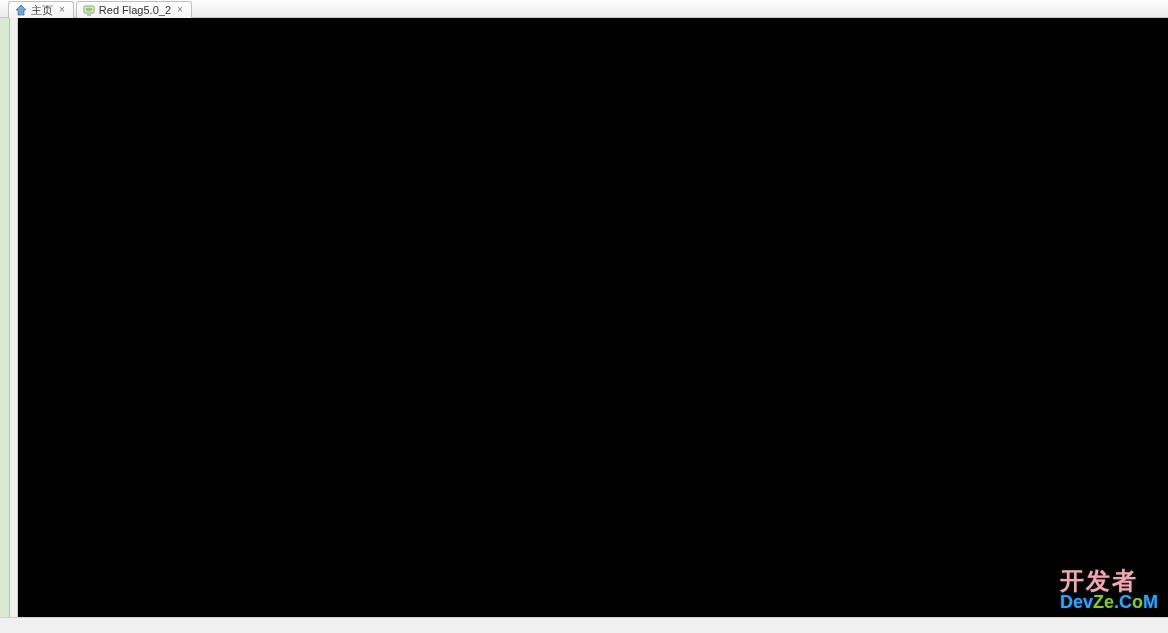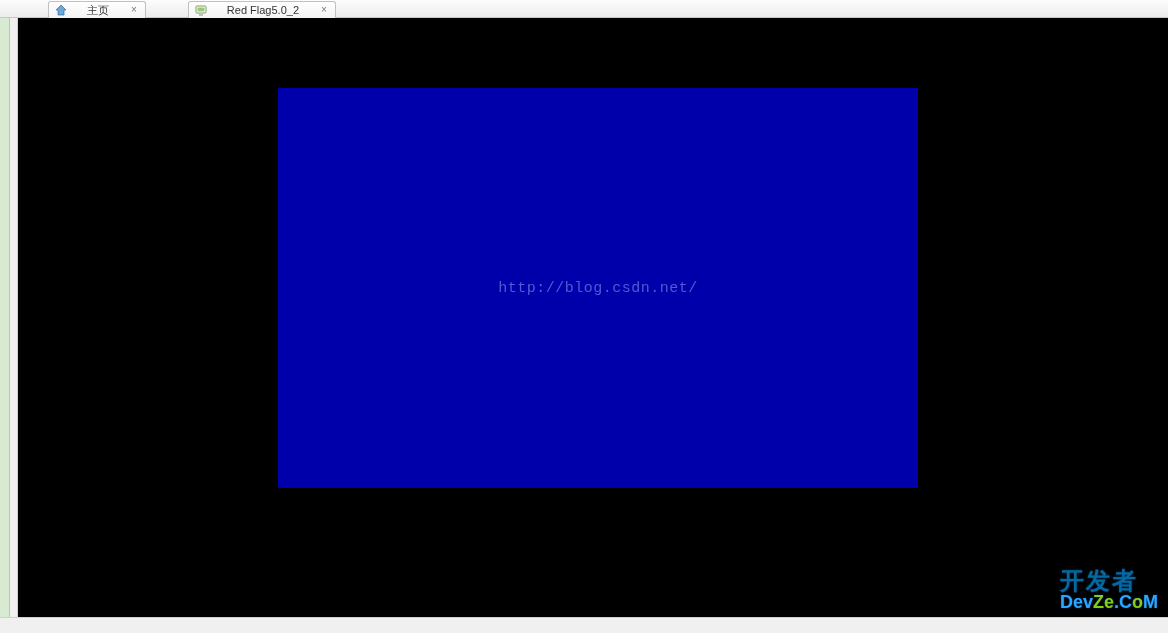--- a/index.html
+++ b/index.html
@@ -1,38 +1,38 @@
 <!DOCTYPE html>
 <html><head>
 <meta charset="utf-8">
 <style>
   * { margin:0; padding:0; box-sizing:border-box; }
   html,body { width:1168px; height:633px; font-family:Tahoma,Arial,sans-serif; background:#fff; }
   .app { width:1168px; height:633px; display:flex; flex-direction:column; }
 
   
   .tabstrip { height:18px; background:linear-gradient(#fdfdfd,#ececec); border-bottom:1px solid #c7c7c7; display:flex; align-items:stretch; padding-left:8px; }
-  .tab { display:flex; align-items:center; background:linear-gradient(#ffffff,#f3f3f3); border:1px solid #c0c0c0; border-bottom:none; border-top-left-radius:3px; border-top-right-radius:3px; margin-right:2px; padding:0 6px; font-size:11px; color:#333; cursor:pointer; white-space:nowrap; gap:20px; height:17px; margin-top:1px;margin-left:40px; }
+  .tab { display:flex; align-items:center; background:linear-gradient(#ffffff,#f3f3f3); border:1px solid #c0c0c0; border-bottom:none; border-top-left-radius:3px; border-top-right-radius:3px; margin-right:2px; padding:0 6px; font-size:11px; color:#333; cursor:pointer; white-space:nowrap; gap:4px; height:17px; margin-top:1px; }
   .tab .ico { width:12px; height:12px; display:flex; align-items:center; justify-content:center; }
   .tab .close { font-size:10px; color:#777; padding:0 2px; line-height:10px; }
 
   
   .body-area { flex:1; display:flex; background:#fff; }
   .left-gutter-outer { width:10px; height:100%; background:#d9ead3; border-right:1px solid #b5c9ab; }
   .left-gutter-inner { width:8px; height:100%; background:#f0f0f0; border-right:1px solid #d0d0d0; }
 
   .vm-screen { flex:1; background:#000; position:relative; font-family:"Courier New",monospace; color:#fff; font-size:13px; }
   .blue-box { position:absolute; left:260px; top:70px; width:640px; height:400px; background:#0000aa; display:flex; align-items:center; justify-content:center; }
   .watermark { color:#5656d6; font-family:"SimSun","Courier New",monospace; font-size:15px; letter-spacing:0.5px; }
   .term-text { position:absolute; left:260px; top:478px; line-height:16px; white-space:pre; font-size:13px; letter-spacing:0.3px; }
   .cursor { display:inline-block; width:8px; height:3px; background:#fff; vertical-align:baseline; margin-top:8px; }
 
   
   .logo { position:absolute; right:10px; bottom:6px; text-align:left; font-family:"Microsoft YaHei",Arial,sans-serif; line-height:1; }
-  .logo .cn { font-size:24px; font-weight:bold; color:#0369a1; text-shadow:0 0 2px #003b73; letter-spacing:2px; }
+  .logo .cn { font-size:24px; font-weight:bold; color:#fca5a5; text-shadow:0 0 2px #003b73; letter-spacing:2px; }
   .logo .en { font-size:18px; font-weight:bold; color:#2aa6ff; text-shadow:0 0 2px #003b73; }
   .logo .en .alt { color:#84cc16; }
 
   
   .hscroll { height:16px; background:#f0f0f0; border-top:1px solid #d0d0d0; }
 </style>
 </head>
 <body>
 
 <div class="app">
@@ -59,23 +59,20 @@
       <span class="close">×</span>
     </div>
   </div>
 
   <div class="body-area">
     <div class="left-gutter-outer"></div>
     <div class="left-gutter-inner"></div>
 
     <div class="vm-screen">
 
-      <div class="blue-box">
-        <span class="watermark">http://blog.csdn.net/</span>
-      </div>
 
 
       <div class="logo">
         <div class="cn">开发者</div>
         <div class="en"><span>Dev</span><span class="alt">Ze</span><span>.C</span><span class="alt">o</span><span>M</span></div>
       </div>
 
     </div>
   </div>
 

